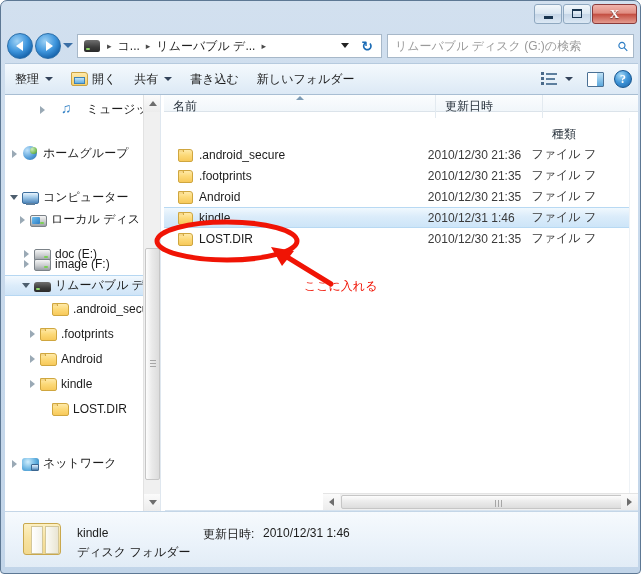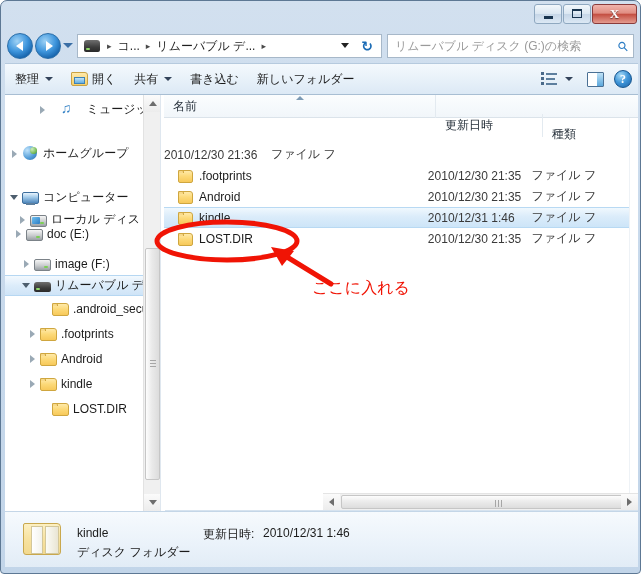--- a/index.html
+++ b/index.html
@@ -263,30 +263,30 @@
   
   #splitter{
     position:absolute;left:155px;top:0;width:4px;height:416px;background:#fff;
     border-left:1px solid #dfe7ef;
   }
   
   #filelist{
     position:absolute;left:159px;top:0;right:0;bottom:0;background:#fff;overflow:hidden;
   }
   #colheader{
-    position:absolute;left:0;top:0;right:0;height:23px;
+    position:absolute;left:0;top:0;right:0;height:17px;
     background:linear-gradient(180deg,#fbfdfe 0%,#f1f6fa 100%);
     border-bottom:1px solid #dbe3ea;box-sizing:border-box;display:flex;
   }
   .col{
     display:flex;align-items:center;font-size:12px;color:#28323c;
     border-right:1px solid #e3eaf0;box-sizing:border-box;padding-left:9px;position:relative;height:23px;
   }
   .col.name{width:272px;}
-  .col.date{width:107px;margin-top:19px;}
+  .col.date{width:107px;}
   .col.type{width:95px;margin-top:28px;}
   .sortmark{
     position:absolute;left:50%;top:1px;width:0;height:0;margin-left:-4px;
     border-left:4px solid transparent;border-right:4px solid transparent;border-bottom:4px solid #7d9bb5;
   }
   #grouphdr{
     position:absolute;left:0;top:23px;right:0;height:26px;display:flex;align-items:center;padding-left:6px;
   }
   .grp-twisty{width:0;height:0;margin-right:5px;
     border-left:4px solid transparent;border-right:4px solid transparent;border-top:5px solid #51647a;}
@@ -354,21 +354,21 @@
     content:"";position:absolute;left:21px;top:2px;width:14px;height:28px;
     background:linear-gradient(90deg,#fbfbf5 0%,#e9e5d4 100%);border:1px solid #d3c79a;box-sizing:border-box;
   }
   #det-name{position:absolute;left:72px;top:14px;font-size:12px;color:#1b1b1b;}
   #det-type{position:absolute;left:72px;top:32px;font-size:12px;color:#1b1b1b;}
   #det-datelabel{position:absolute;left:198px;top:14px;font-size:12px;color:#1b1b1b;}
   #det-datevalue{position:absolute;left:258px;top:14px;font-size:12px;color:#1b1b1b;}
   
   #annot{position:absolute;left:0;top:0;width:641px;height:574px;pointer-events:none;}
   #annot-text{
-    position:absolute;left:303px;top:277px;font-size:16px;color:#f01405;white-space:nowrap;margin-left:8px;
+    position:absolute;left:303px;top:277px;font-size:12px;color:#f01405;white-space:nowrap;
   }
 </style>
 </head>
 <body>
 
 <div id="window">
 
   <div id="titlebar">
     <div id="winbuttons">
       <div class="wbtn">
@@ -471,21 +471,21 @@
         <span class="ic ic-pc"></span>
         <span>コンピューター</span>
       </div>
 
       <div class="tree-item" style="top:114px;padding-left:12px;">
         <span class="twisty closed"></span>
         <span class="ic ic-disk win"></span>
         <span>ローカル ディス</span>
       </div>
 
-      <div class="tree-item" style="top:128px;padding-left:8px;">
+      <div class="tree-item" style="top:148px;padding-left:16px;">
         <span class="twisty closed"></span>
         <span class="ic ic-disk"></span>
         <span>doc (E:)</span>
       </div>
 
       <div class="tree-item" style="top:158px;padding-left:16px;">
         <span class="twisty closed"></span>
         <span class="ic ic-disk"></span>
         <span>image (F:)</span>
       </div>
@@ -519,20 +519,25 @@
         <span class="ic ic-folder"></span>
         <span>kindle</span>
       </div>
 
       <div class="tree-item" style="top:303px;padding-left:34px;">
         <span class="twisty"></span>
         <span class="ic ic-folder"></span>
         <span>LOST.DIR</span>
       </div>
 
+      <div class="tree-item" style="top:358px;padding-left:4px;">
+        <span class="twisty closed"></span>
+        <span class="ic ic-net"></span>
+        <span>ネットワーク</span>
+      </div>
 
       <div id="sb-scroll">
         <div class="sb-arrow up">
           <span class="sb-tri-up"></span>
         </div>
         <div id="sb-thumb"></div>
         <div class="sb-arrow down">
           <span class="sb-tri-dn"></span>
         </div>
       </div>
@@ -551,20 +556,24 @@
           <span>更新日時</span>
         </div>
         <div class="col type">
           <span>種類</span>
         </div>
       </div>
 
 
       <div id="rows">
         <div class="row">
+          <span class="cell-name">
+            <span class="ic-folder"></span>
+            <span>.android_secure</span>
+          </span>
           <span class="cell-date">2010/12/30 21:36</span>
           <span class="cell-type">ファイル フ</span>
         </div>
         <div class="row">
           <span class="cell-name">
             <span class="ic-folder"></span>
             <span>.footprints</span>
           </span>
           <span class="cell-date">2010/12/30 21:35</span>
           <span class="cell-type">ファイル フ</span>

